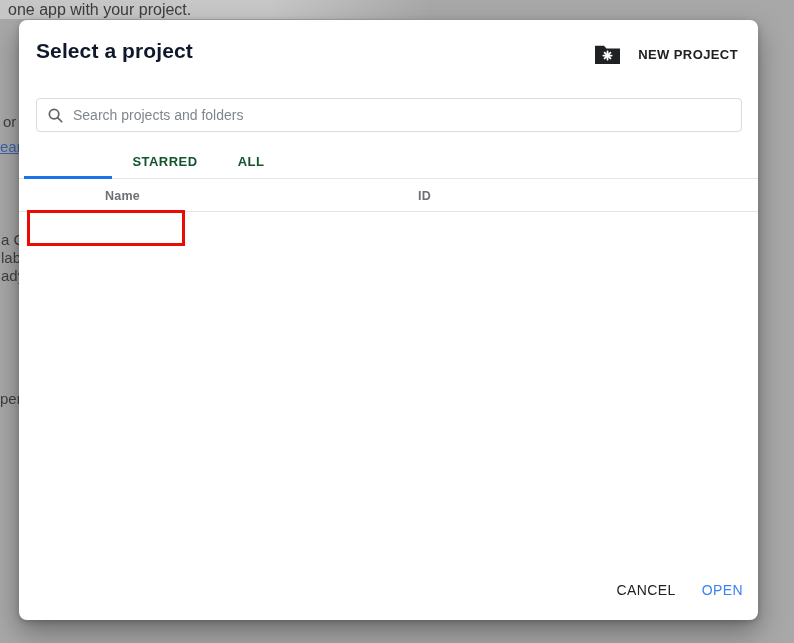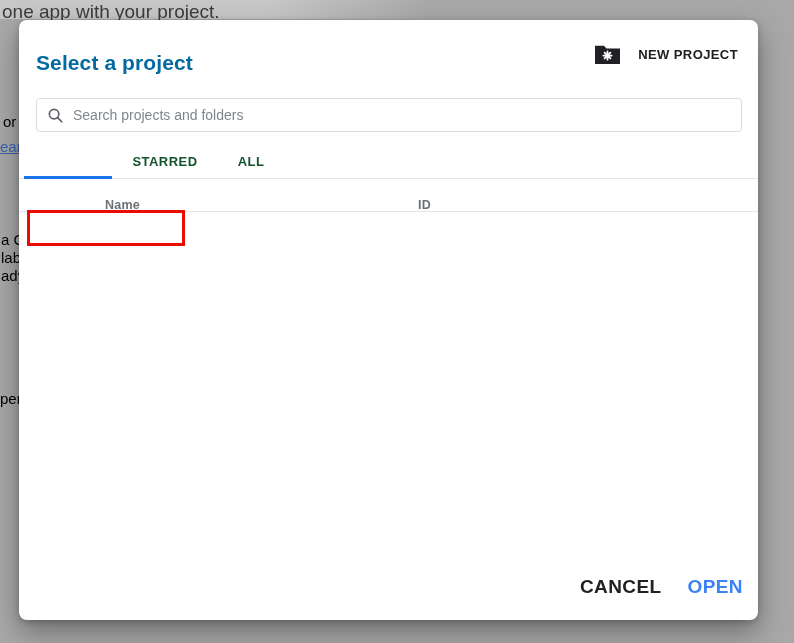--- a/index.html
+++ b/index.html
@@ -4,73 +4,73 @@
 <style>
   * { margin:0; padding:0; box-sizing:border-box; }
   html,body { width:794px; height:643px; }
   body { font-family:"Liberation Sans", sans-serif; }
 
   .screen { position:relative; width:794px; height:643px; overflow:hidden; background:#a8a8a8; }
 
   
   .top-strip { position:absolute; left:0; top:0; width:794px; height:19px;
     background:linear-gradient(90deg,#c7c7c7 0,#c7c7c7 270px,#a8a8a8 430px,#a8a8a8 100%); }
-  .top-strip .bg-text { position:absolute; left:2px; top:1px; font-size:19px; color:#3c3c3c; white-space:nowrap; }
-  .frag { position:absolute; font-size:15px; color:#000000; white-space:nowrap; }
+  .top-strip .bg-text { position:absolute; left:8px; top:1px; font-size:16px; color:#3c3c3c; white-space:nowrap; }
+  .frag { position:absolute; font-size:15px; color:#404040; white-space:nowrap; }
   .frag.link { color:#3d63ae; text-decoration:underline; }
   .frag-or  { left:3px; top:113px; }
   .frag-ear { left:0px; top:138px; }
   .frag-ag  { left:1px; top:231px; }
   .frag-lab { left:1px; top:249px; }
   .frag-ady { left:1px; top:267px; }
   .frag-per { left:0px; top:390px; }
 
   
   .dialog { position:absolute; left:19px; top:20px; width:739px; height:600px; background:#fff;
     border-radius:8px; box-shadow:0 12px 28px rgba(0,0,0,.35), 0 2px 6px rgba(0,0,0,.2); z-index:10; }
 
-  .dlg-title { position:absolute; left:17px; top:19px; font-size:21px; font-weight:700; color:#0369a1; letter-spacing:.1px;margin-top:12px; }
+  .dlg-title { position:absolute; left:17px; top:19px; font-size:21px; font-weight:700; color:#0f172a; letter-spacing:.1px; }
 
   .new-project-btn { position:absolute; top:24px; right:20px; display:flex; align-items:center; gap:18px;
     background:none; border:none; cursor:pointer;text-align:right; }
   .new-project-btn .npb-label { font-size:13px; font-weight:700; color:#202124; letter-spacing:.4px; }
 
   .search-box { position:absolute; left:17px; top:78px; width:706px; height:34px; border:1px solid #dadce0;
     border-radius:4px; display:flex; align-items:center; padding:0 10px; gap:9px; background:#fff; }
   .search-box input { flex:1; border:none; outline:none; font-size:14px; color:#202124; font-family:"Liberation Sans",sans-serif; background:transparent; }
   .search-box input::placeholder { color:#80868b; }
 
   .tab { position:absolute; top:126px; height:32px; line-height:32px; text-align:center; font-size:13px;
     font-weight:700; letter-spacing:.45px; color:#14532d; background:none; border:none; cursor:pointer; }
   .tab.active { color:#1a73e8; }
   .tab-recent  { left:5px;   width:88px; }
   .tab-starred { left:103px; width:86px; }
   .tab-all     { left:206px; width:52px; }
   .tabbar-divider { position:absolute; left:0; right:0; top:158px; height:1px; background:#e3e5e8; }
   .tab-underline { position:absolute; left:5px; top:156px; width:88px; height:3px; background:#1a73e8; }
 
-  .col-header { position:absolute; top:169px; font-size:12.5px; font-weight:700; color:#6d7175; letter-spacing:.2px;margin-top:9px; }
+  .col-header { position:absolute; top:169px; font-size:12.5px; font-weight:700; color:#6d7175; letter-spacing:.2px; }
   .col-name { left:86px; } .col-id { left:399px; }
   .header-divider { position:absolute; left:0; right:0; top:191px; height:1px; background:#e3e5e8; }
 
   .project-row { position:absolute; left:0; right:0; top:191px; height:34px; cursor:pointer; }
   .row-divider { position:absolute; left:0; right:0; top:225px; height:1px; background:#e3e5e8; }
   .row-check { position:absolute; left:14px; top:9px; }
   .row-star  { position:absolute; left:36px; top:7px; background:none; border:none; cursor:pointer; padding:0; }
   .row-proj  { position:absolute; left:60px; top:8px; }
   .row-name  { position:absolute; left:90px; top:9px; font-size:14px; color:#202124; }
   .row-help  { position:absolute; left:138px; top:8px; width:16px; height:16px; border-radius:50%;
     background:#1f2023; color:#fff; font-size:11px; font-weight:700; line-height:16px; text-align:center; }
   .row-id    { position:absolute; left:400px; top:9px; font-size:14px; color:#757575; }
 
   .annotation-box { position:absolute; left:8px; top:190px; width:158px; height:36px;
     border:3px solid #e90b04; pointer-events:none; z-index:20; }
 
   .footer { position:absolute; right:15px; bottom:22px; display:flex; gap:26px; align-items:center; }
-  .footer button { background:none; border:none; font-size:19px; font-weight:700; letter-spacing:.4px;
+  .footer button { background:none; border:none; font-size:14px; font-weight:400; letter-spacing:.4px;
     font-family:"Liberation Sans",sans-serif; cursor:pointer; }
   .cancel-btn { color:#202124; }
   .open-btn { color:#3b82f6; cursor:default; }
 </style>
 </head>
 <body>
 
 <div class="screen">
 
   <div class="top-strip">

